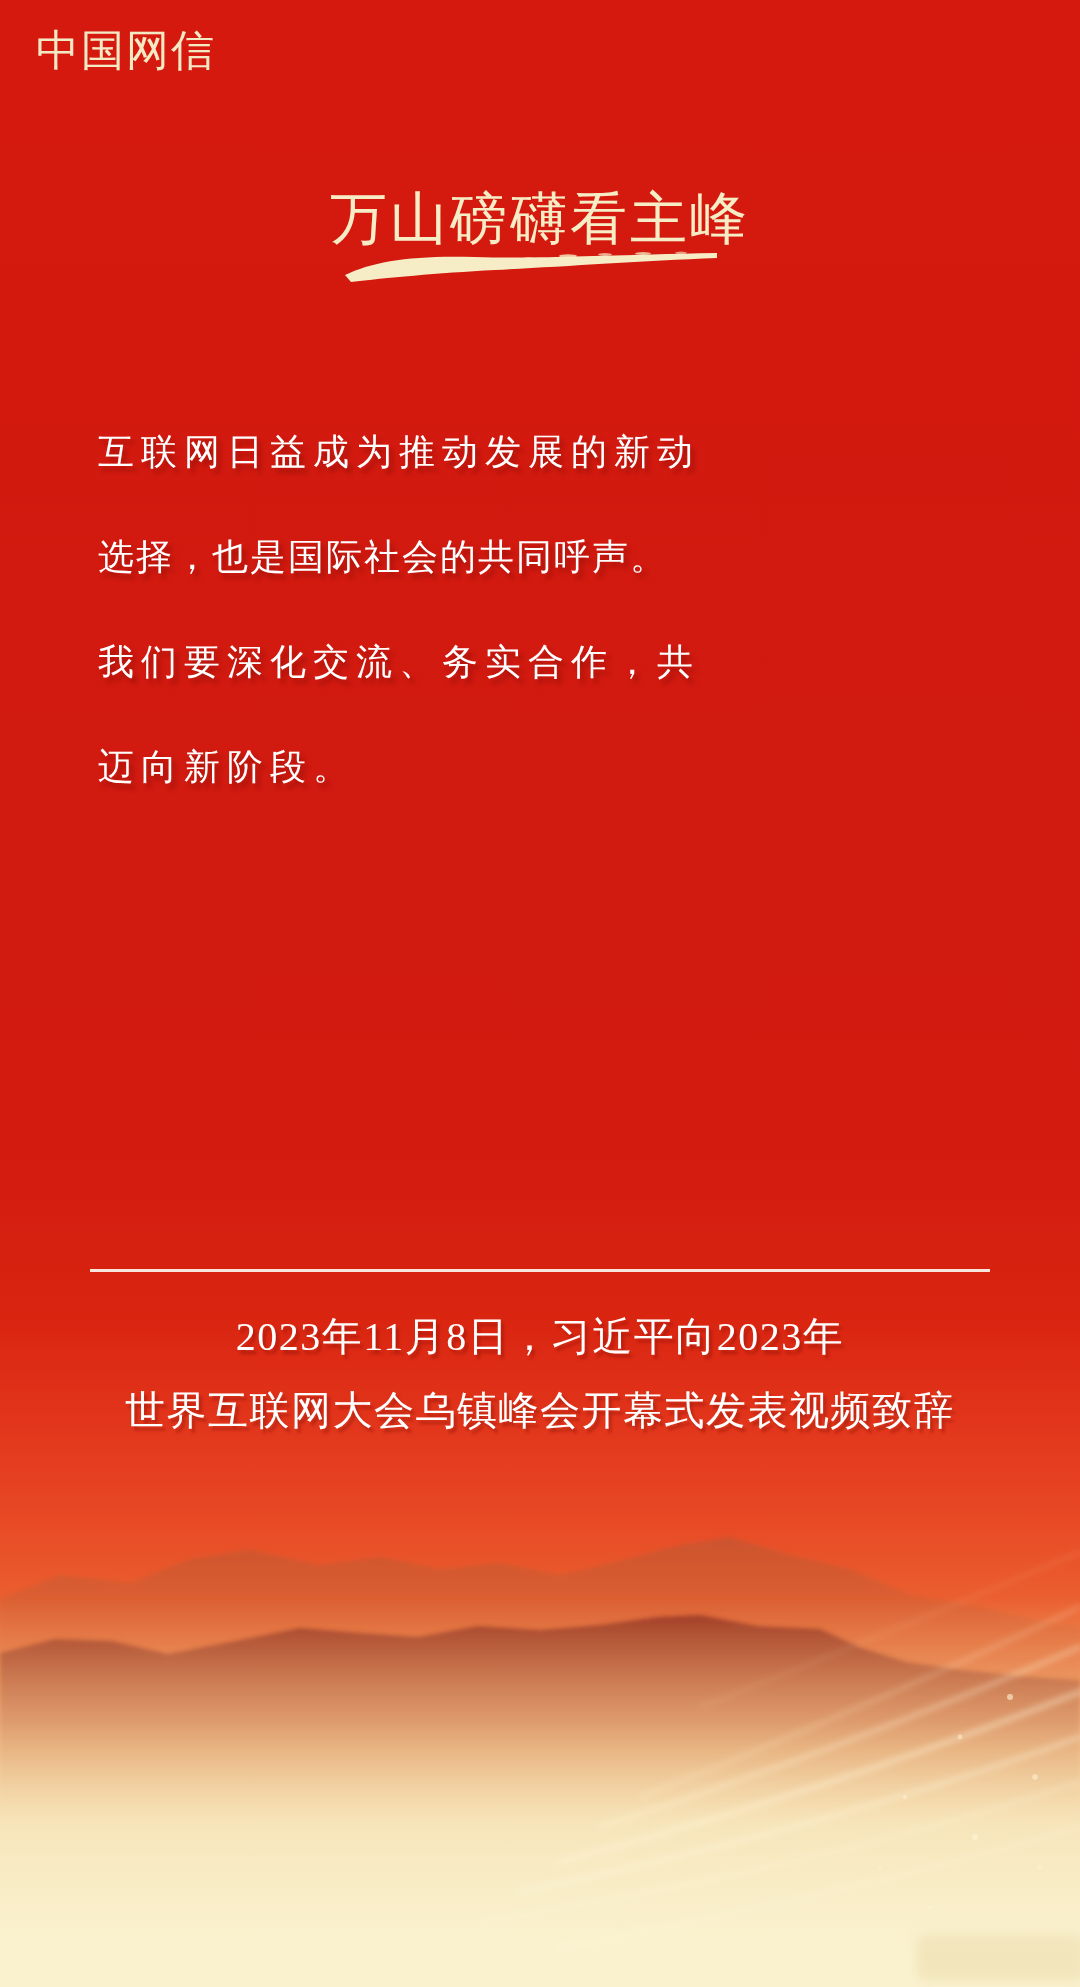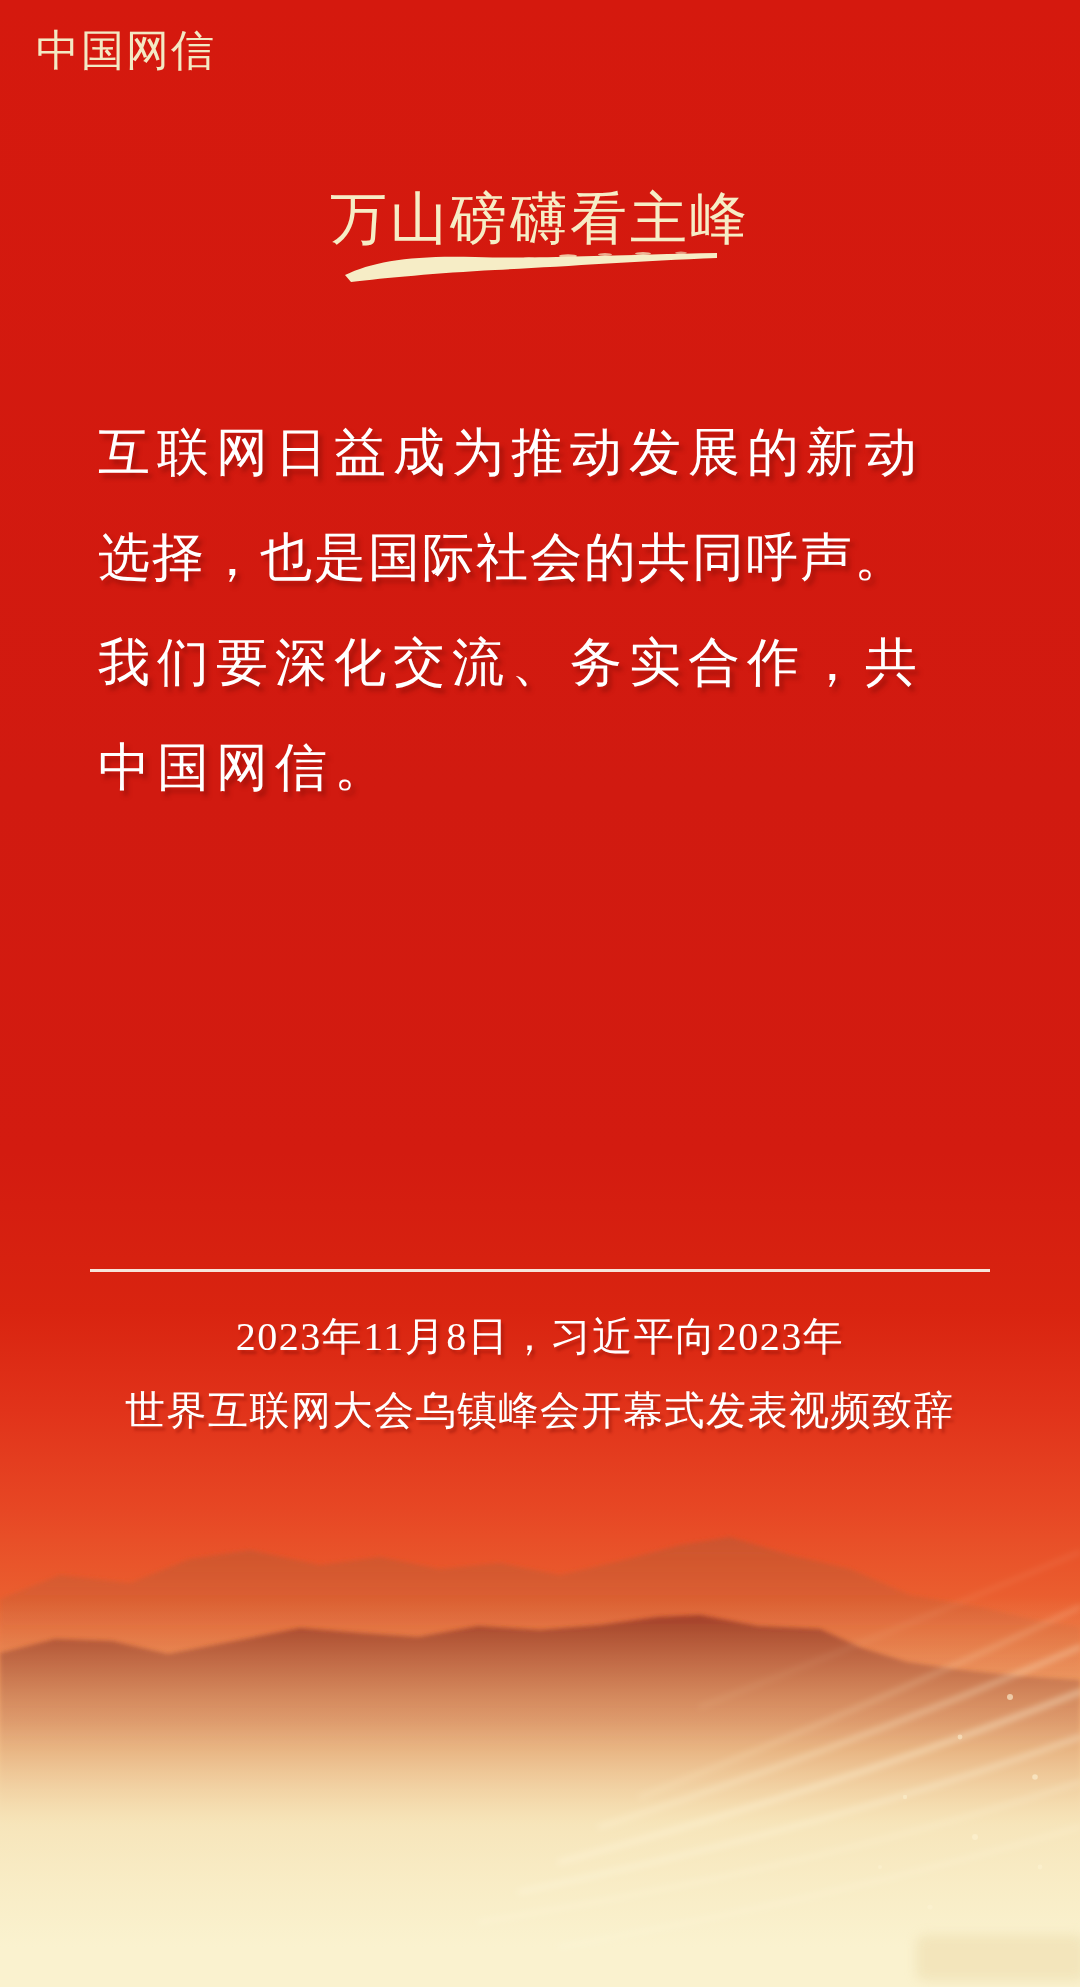--- a/index.html
+++ b/index.html
@@ -60,21 +60,21 @@
   }
 
   .quote {
     position: absolute;
     top: 400px;
     left: 98px;
     width: 884px;
     z-index: 5;
   }
   .quote-line {
-    font-size: 52px;
+    font-size: 36px;
     line-height: 105px;
     letter-spacing: 7px;
     white-space: nowrap;
     color: #ffffff;
     text-shadow: 4px 5px 4px rgba(125, 12, 5, 0.5);
   }
   .quote-line.tight { letter-spacing: 2px; }
 
   .separator {
     position: absolute;
@@ -140,21 +140,21 @@
       <ellipse cx="300" cy="3.5" rx="8" ry="1.4" fill="#f6edc6" opacity="0.75"></ellipse>
       <ellipse cx="338" cy="2.8" rx="6" ry="1.2" fill="#f6edc6" opacity="0.6"></ellipse>
       <ellipse cx="186" cy="8.5" rx="6" ry="1.4" fill="#f6edc6" opacity="0.6"></ellipse>
     </svg>
   </div>
 
   <div class="quote">
     <div class="quote-line">互联网日益成为推动发展的新动</div>
     <div class="quote-line tight">选择，也是国际社会的共同呼声。</div>
     <div class="quote-line">我们要深化交流、务实合作，共</div>
-    <div class="quote-line">中国网信。</div>
+    <div class="quote-line">迈向新阶段。</div>
   </div>
 
   <div class="separator"></div>
 
   <div class="attribution">
     <div class="attr-line">2023年11月8日，习近平向2023年</div>
     <div class="attr-line">世界互联网大会乌镇峰会开幕式发表视频致辞</div>
   </div>
 
   <svg class="mountains" width="1080" height="680" viewBox="0 0 1080 680" xmlns="http://www.w3.org/2000/svg">

